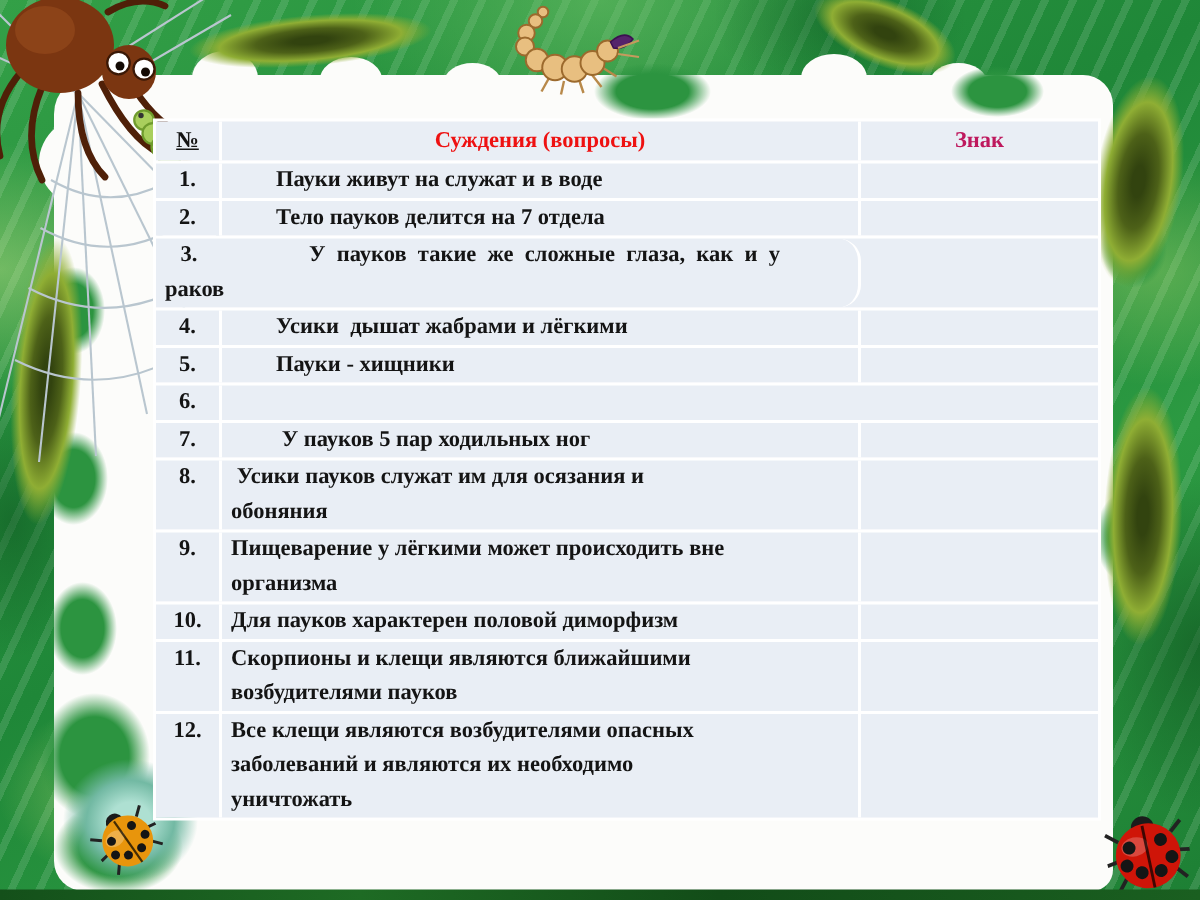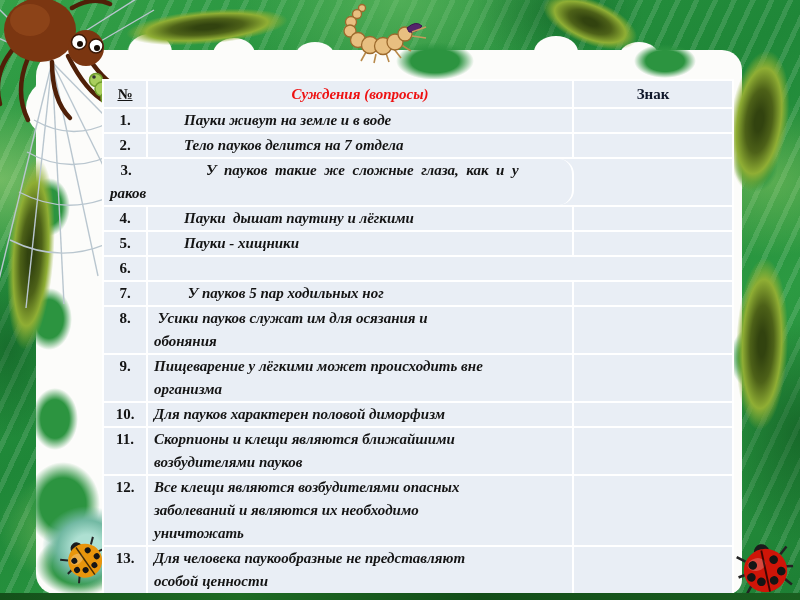--- a/index.html
+++ b/index.html
@@ -61,21 +61,21 @@
   .strip{position:absolute;left:0;bottom:0;width:800px;height:7px;
     background:linear-gradient(90deg,#14501a,#1e6b24 30%,#124c18 60%,#1a5f20);}
 
   
   .qtable{position:absolute;left:102px;top:79px;width:632px;border:2px solid #ffffff;
     box-sizing:border-box;color:#141414;font-weight:bold;font-size:15px;}
   .trow{display:grid;grid-template-columns:44px 1fr 158px;background:#e9eef5;border-top:2px solid #ffffff;}
   .trow.thead{border-top:none;}
   .c1,.c2,.c3{box-sizing:border-box;line-height:23px;}
   .c1{text-align:center;border-right:2px solid #ffffff;}
-  .c2{padding-left:6px;white-space:pre-wrap;border-right:2px solid #ffffff;font-style:italic;}
+  .c2{padding-left:6px;white-space:pre-wrap;border-right:2px solid #ffffff;}
   .c3{min-height:23px;}
   .thead .c1,.thead .c2,.thead .c3{line-height:26px;text-align:center;padding-left:0;white-space:normal;}
   .thead .c1{text-decoration:underline;}
   .hang .c1{border-right:none;}
   .hang .c2{margin-left:-44px;text-indent:96px;border-radius:15px;}
 </style>
 </head>
 <body>
 
 <div class="slide">
@@ -218,42 +218,42 @@
         <circle cx="34" cy="27" r="3.4"></circle>
       <circle cx="17" cy="32" r="3.4"></circle>
         <circle cx="27" cy="33" r="3.4"></circle>
     </g>
   </svg>
 
   <div class="qtable">
     <div class="trow thead">
       <div class="c1 hd">№</div>
       <div class="c2 hd hd-red" style="color: rgb(238, 17, 17);">Суждения (вопросы)</div>
-      <div class="c3 hd hd-red" style="color: #0f172a;">Знак</div>
+      <div class="c3 hd hd-red" style="color: #be185d;">Знак</div>
     </div>
     <div id="rows">
         <div class="trow">
           <div class="c1">1.</div>
-          <div class="c2">        Пауки живут на земле и в воде</div>
+          <div class="c2">        Пауки живут на служат и в воде</div>
           <div class="c3"></div>
         </div>
         <div class="trow">
           <div class="c1">2.</div>
           <div class="c2">        Тело пауков делится на 7 отдела</div>
           <div class="c3"></div>
         </div>
         <div class="trow hang">
           <div class="c1">3.</div>
           <div class="c2">У  пауков  такие  же  сложные  глаза,  как  и  у
 раков</div>
           <div class="c3"></div>
         </div>
         <div class="trow">
           <div class="c1">4.</div>
-          <div class="c2">        Пауки  дышат паутину и лёгкими</div>
+          <div class="c2">        Усики  дышат жабрами и лёгкими</div>
           <div class="c3"></div>
         </div>
         <div class="trow">
           <div class="c1">5.</div>
           <div class="c2">        Пауки - хищники</div>
           <div class="c3"></div>
         </div>
         <div class="trow">
           <div class="c1">6.</div>
           <div class="c3"></div>
@@ -286,23 +286,17 @@
 возбудителями пауков</div>
           <div class="c3"></div>
         </div>
         <div class="trow">
           <div class="c1">12.</div>
           <div class="c2">Все клещи являются возбудителями опасных
 заболеваний и являются их необходимо
 уничтожать</div>
           <div class="c3"></div>
         </div>
-        <div class="trow">
-          <div class="c1">13.</div>
-          <div class="c2">Для человека паукообразные не представляют
-особой ценности</div>
-          <div class="c3"></div>
-        </div>
       </div>
   </div>
 
   <div class="strip"></div>
 </div>
 
 </body></html>

